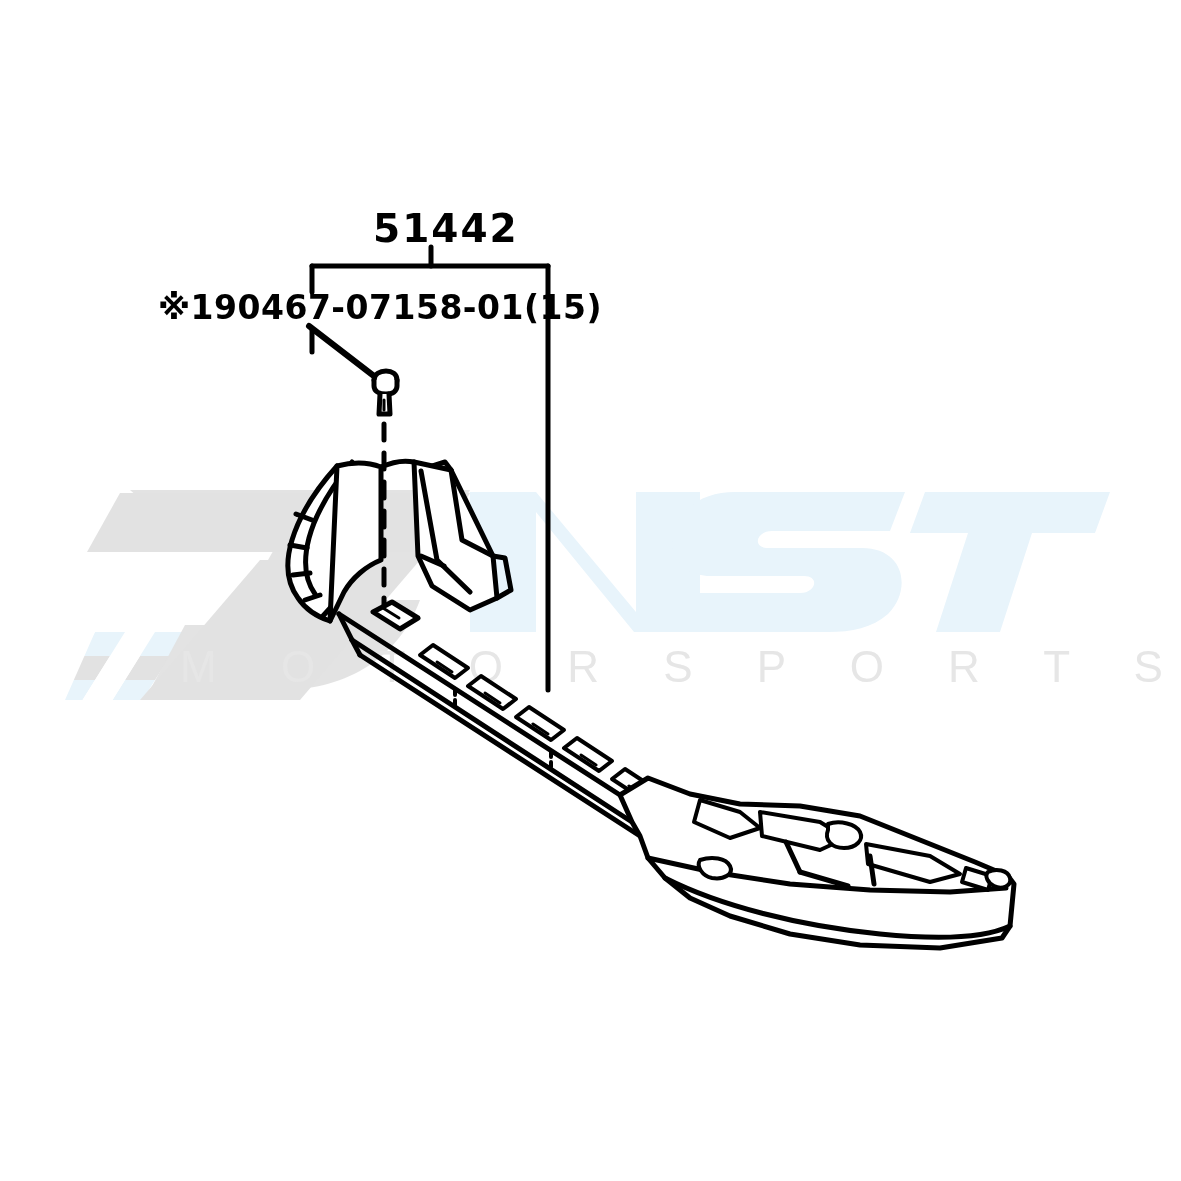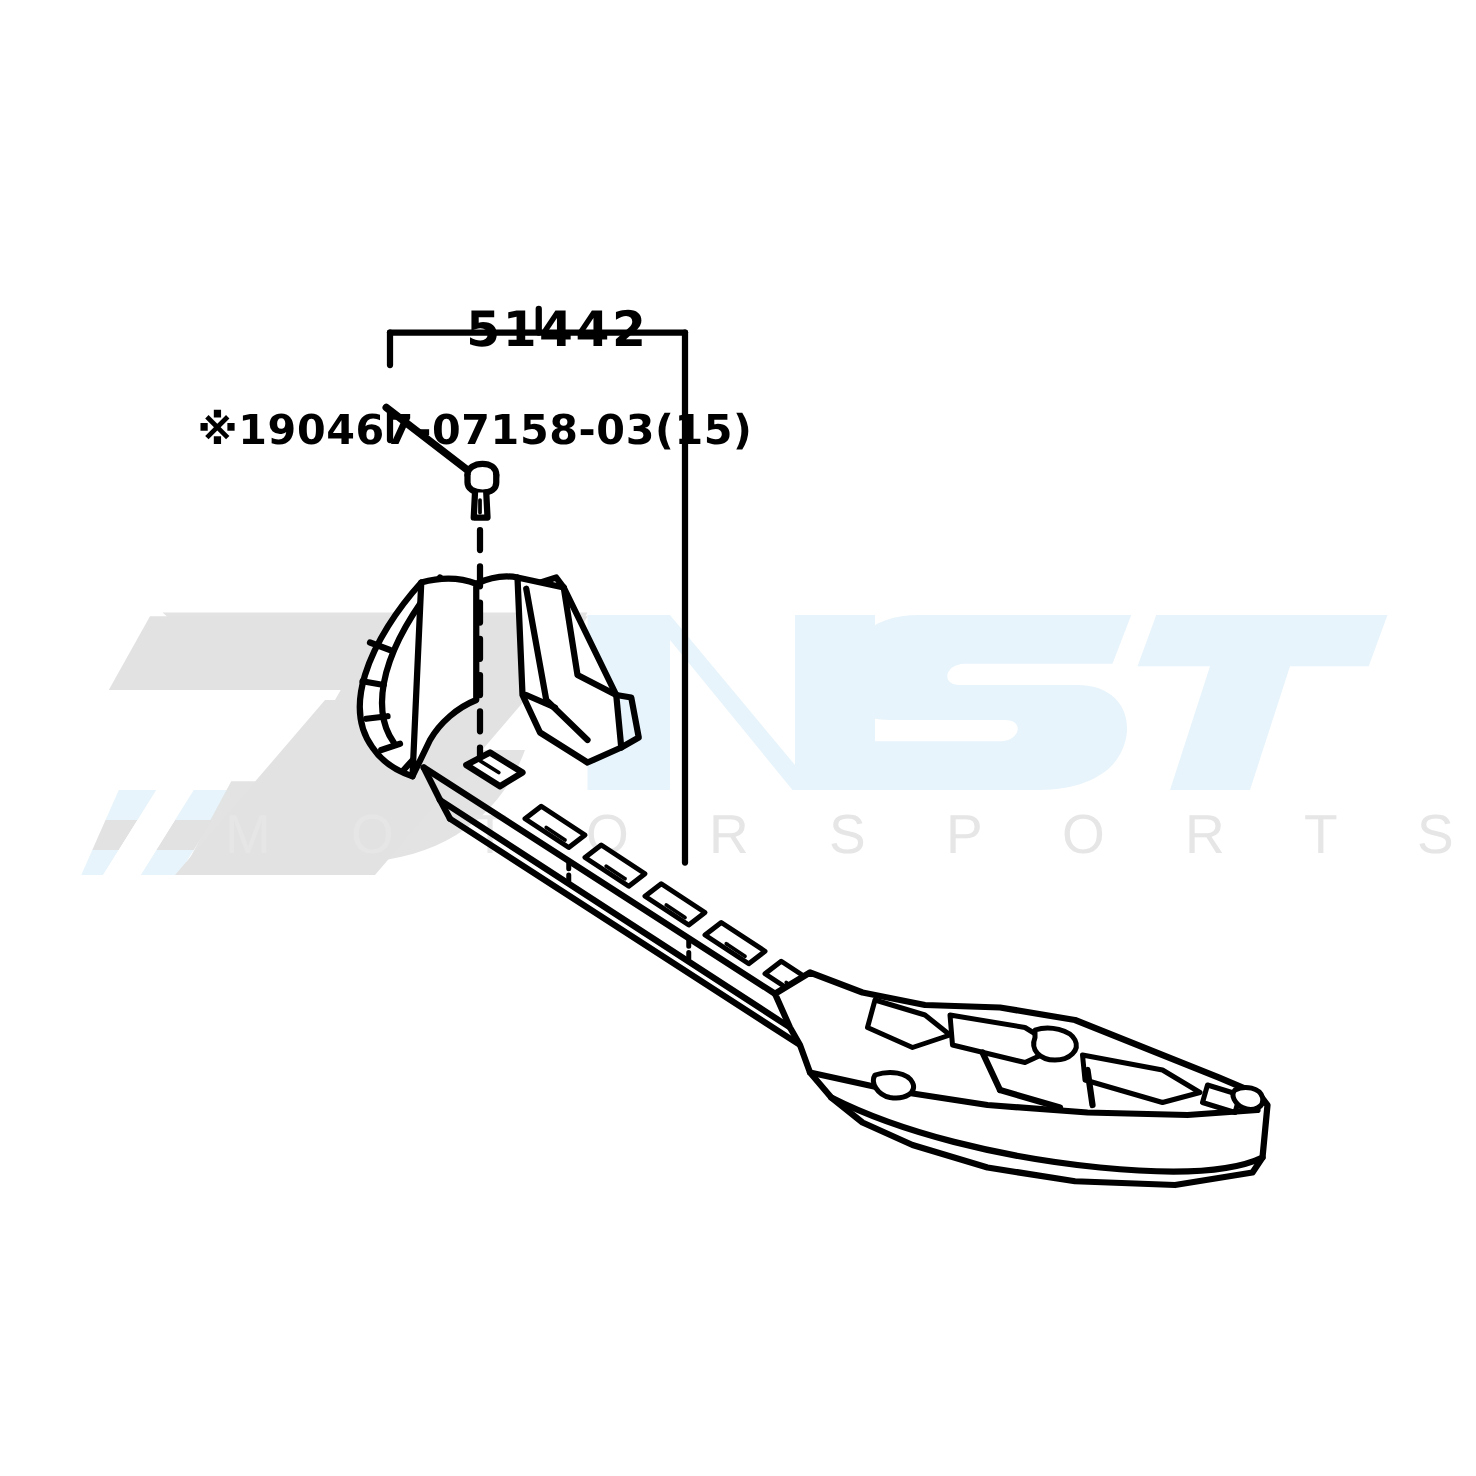--- a/index.html
+++ b/index.html
@@ -28,21 +28,20 @@
   #diagram-layer   { z-index: 2; }
   #label-layer     { z-index: 3; }
 
   .label {
     position: absolute;
     white-space: pre;
     color: #000000;
     font-family: "DejaVu Sans", sans-serif;
     font-weight: bold;
     letter-spacing: 0px;
-    margin-top: 36px;
   }
   #part-number-main {
     left: 373px;
     top: 206px;
     font-size: 39px;
     letter-spacing: 2px;
   }
   #clip-number-label {
     left: 158px;
     top: 288px;
@@ -229,16 +228,16 @@
                  C 988 883, 984 876, 988 872 Z" fill="#fff" stroke-width="4"></path>
         <path d="M 700 860 C 712 856, 726 858, 730 866 C 734 874, 724 880, 712 878
                  C 702 876, 696 866, 700 860 Z" fill="#fff" stroke-width="4"></path>
       </g>
 
     </svg>
   </div>
 
   <div class="layer" id="label-layer">
     <div class="label" id="part-number-main">51442</div>
-    <div class="label" id="clip-number-label">※190467-07158-03(15)</div>
+    <div class="label" id="clip-number-label">※190467-07158-01(15)</div>
   </div>
 
 </div>
 
 </body></html>

